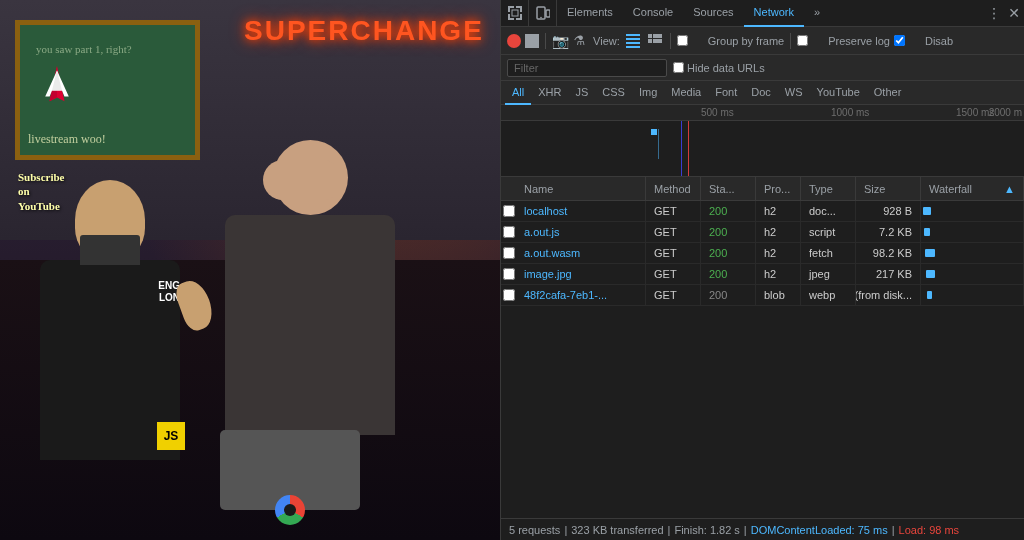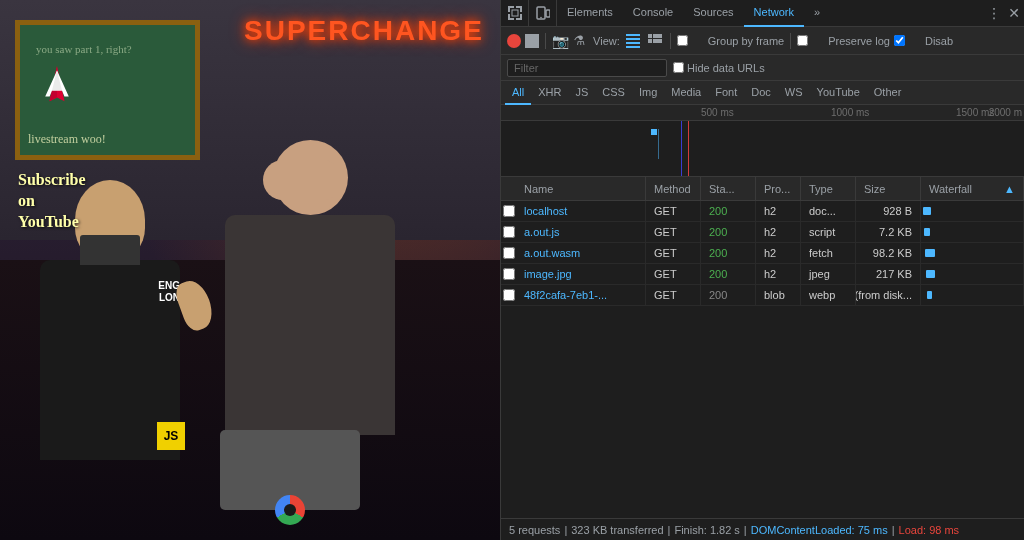--- a/index.html
+++ b/index.html
@@ -465,21 +465,21 @@
         <polygon fill="#EBEBEB" points="125,52.1 100.1,152.6 149.9,152.6"></polygon>
       </svg>
       <div style="position:absolute;bottom:8px;left:8px;color:rgba(255,255,200,0.7);font-size:12px;font-family:cursive;">livestream woo!</div>
     </div>
 
     <div class="neon-sign">
       <span>SUPERCHANGE</span>
     </div>
   </div>
 
-  <div style="position:absolute;top:170px;left:18px;color:#ffffaa;font-size:16px;font-weight:bold;font-family:cursive;line-height:1.3;text-shadow:1px 1px 3px rgba(0,0,0,0.8);z-index:5;">
+  <div style="position:absolute;top:170px;left:18px;color:#ffffaa;font-size:11px;font-weight:bold;font-family:cursive;line-height:1.3;text-shadow:1px 1px 3px rgba(0,0,0,0.8);z-index:5;">
     Subscribe<br>on<br>YouTube
   </div>
 
   <div class="floor"></div>
 
   <div class="person1-body">
     <div class="person1-head">
       <div style="position:absolute;bottom:-5px;left:5px;right:5px;height:30px;background:#333;border-radius:3px 3px 0 0;"></div>
     </div>
     <div class="person1-torso">

